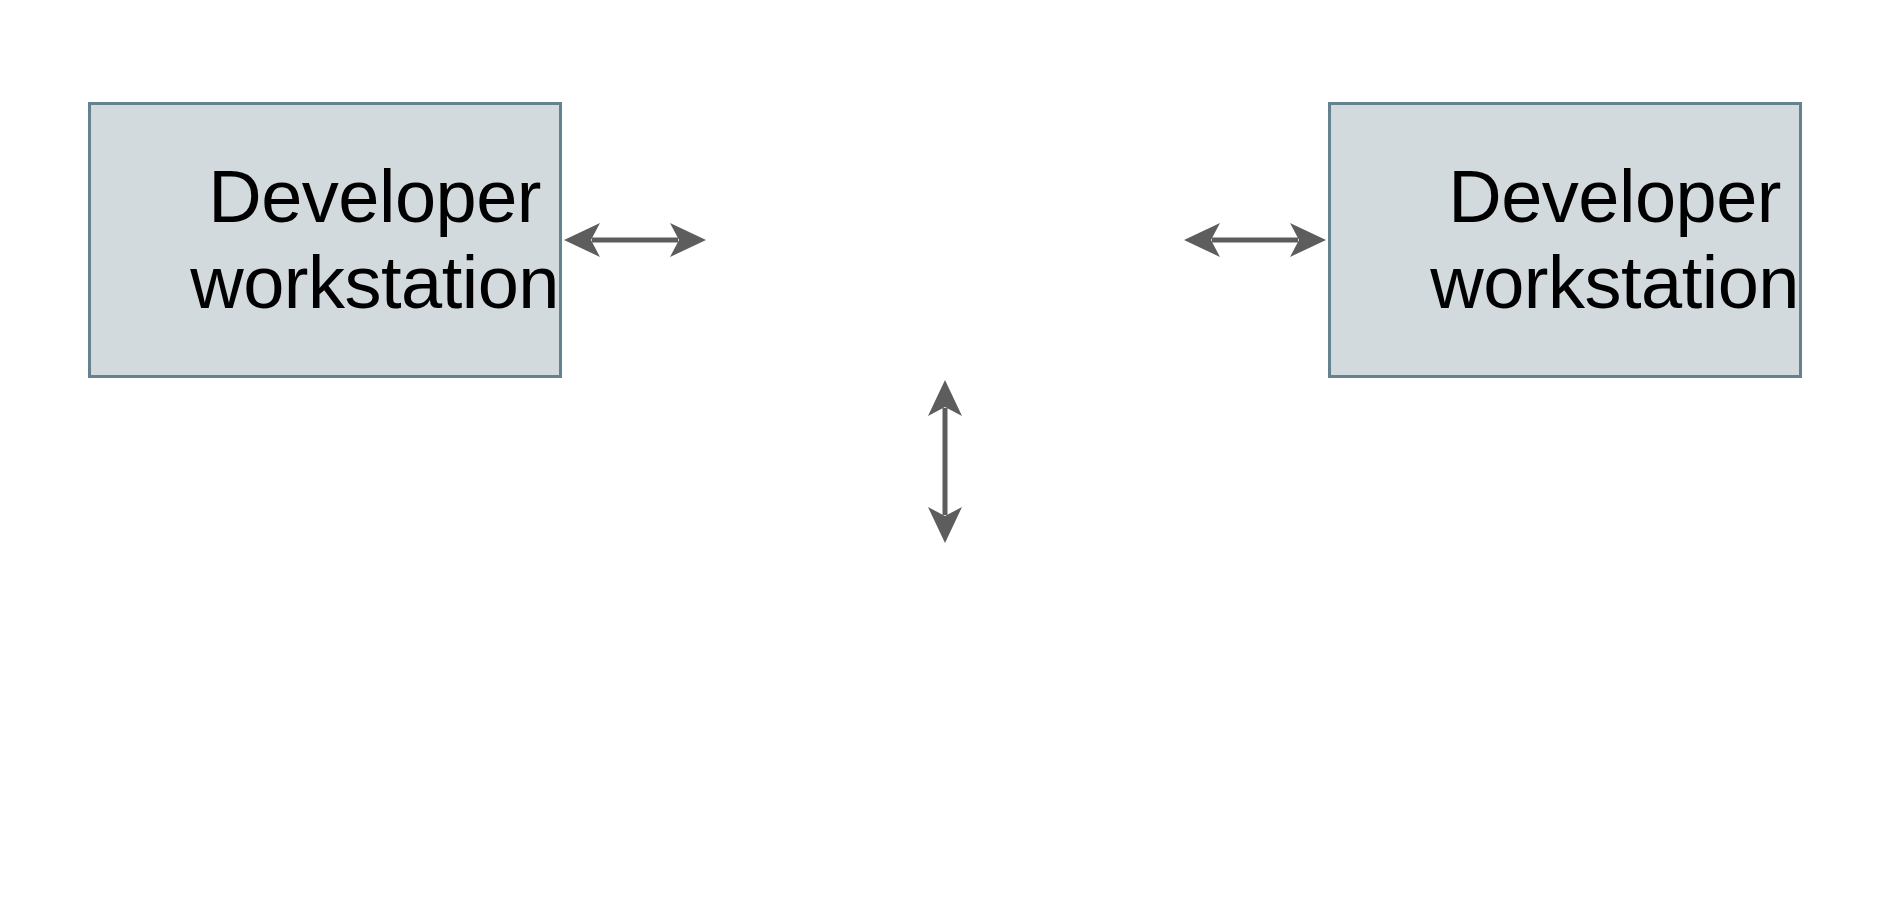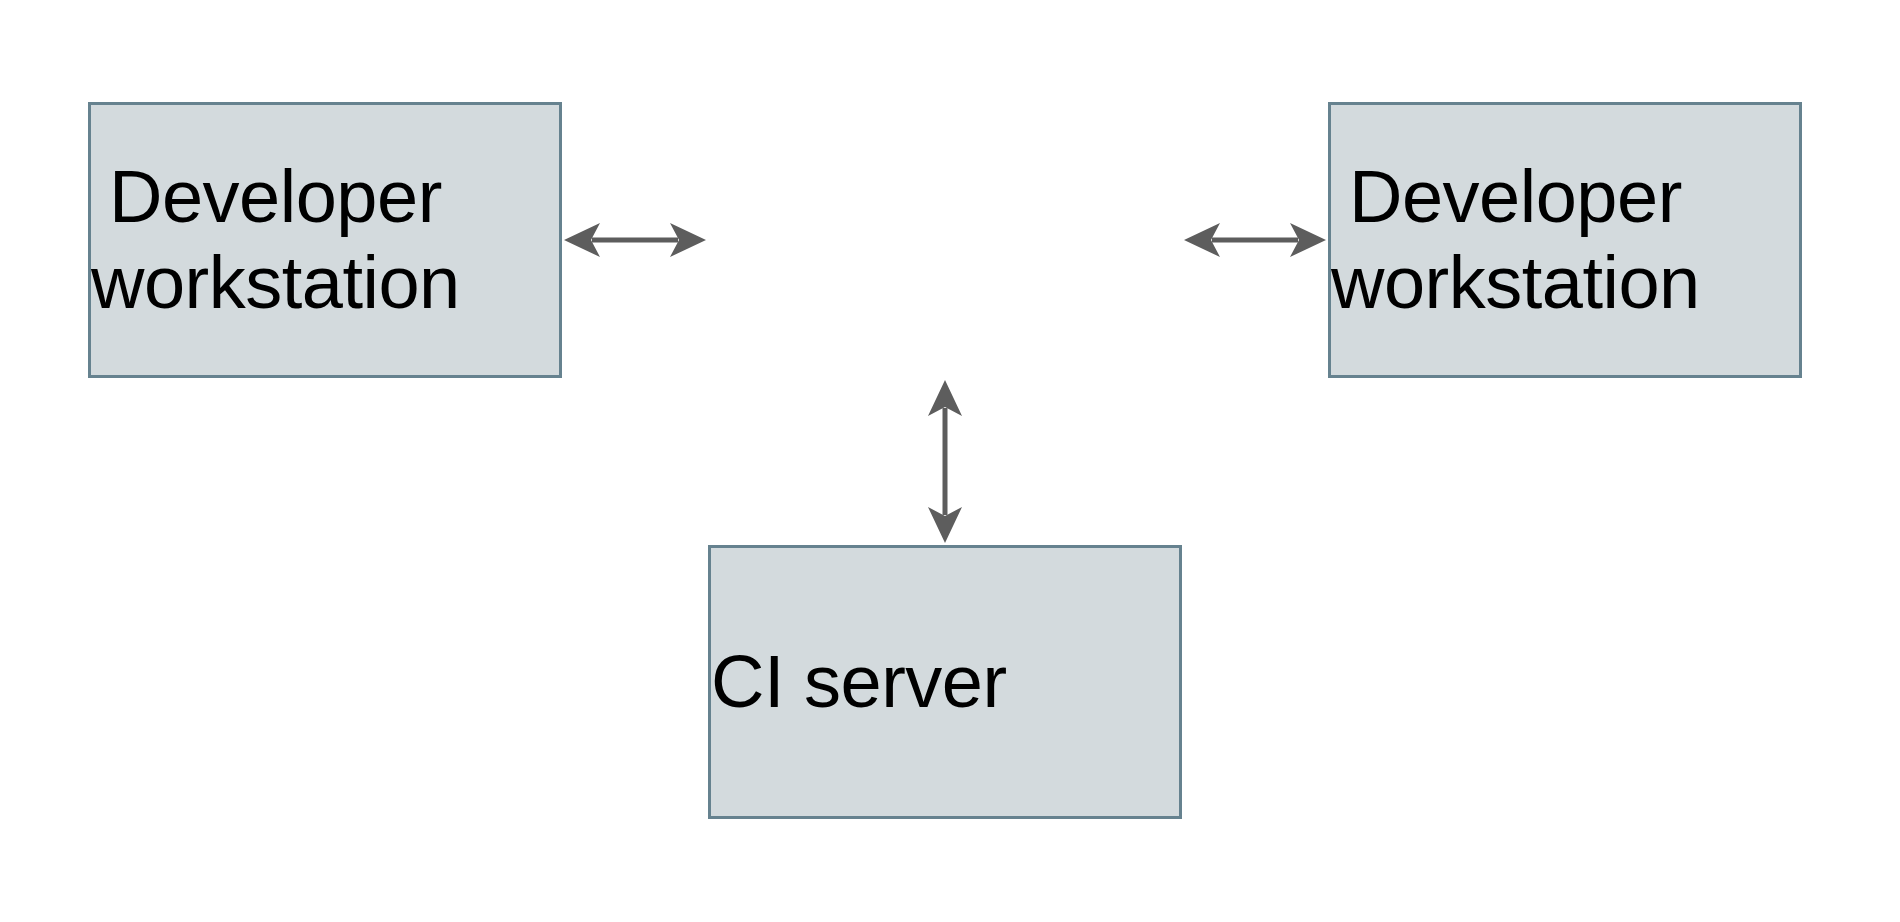--- a/index.html
+++ b/index.html
@@ -24,21 +24,21 @@
     background: var(--background);
   }
   .node {
     position: absolute;
     width: 474px;
     height: 276px;
     background: var(--node-fill);
     border: 3px solid var(--node-border);
     display: flex;
     align-items: center;
-    justify-content: flex-start;
+    justify-content: flex-end;
     text-align: center;
   }
   .node .label {
     font-size: 74px;
     line-height: 1.16;
     color: var(--text);
     white-space: pre-line;
     letter-spacing: -0.5px;
   }
   .node-dev-left   { left: 88px;   top: 102px; }
@@ -64,23 +64,20 @@
     <span class="label">Developer
 workstation</span>
   </div>
 
 
   <div class="node node-dev-right">
     <span class="label">Developer
 workstation</span>
   </div>
 
-  <div class="node node-ci">
-    <span class="label">CI server</span>
-  </div>
 
   <svg class="arrows" viewBox="0 0 1900 922" xmlns="http://www.w3.org/2000/svg">
 
     <g>
       <line class="shaft" x1="592" y1="240" x2="678" y2="240"></line>
       <path class="head" d="M 564,240 L 600,223 L 591,240 L 600,257 Z"></path>
       <path class="head" d="M 706,240 L 670,223 L 679,240 L 670,257 Z"></path>
     </g>
 
     <g>

